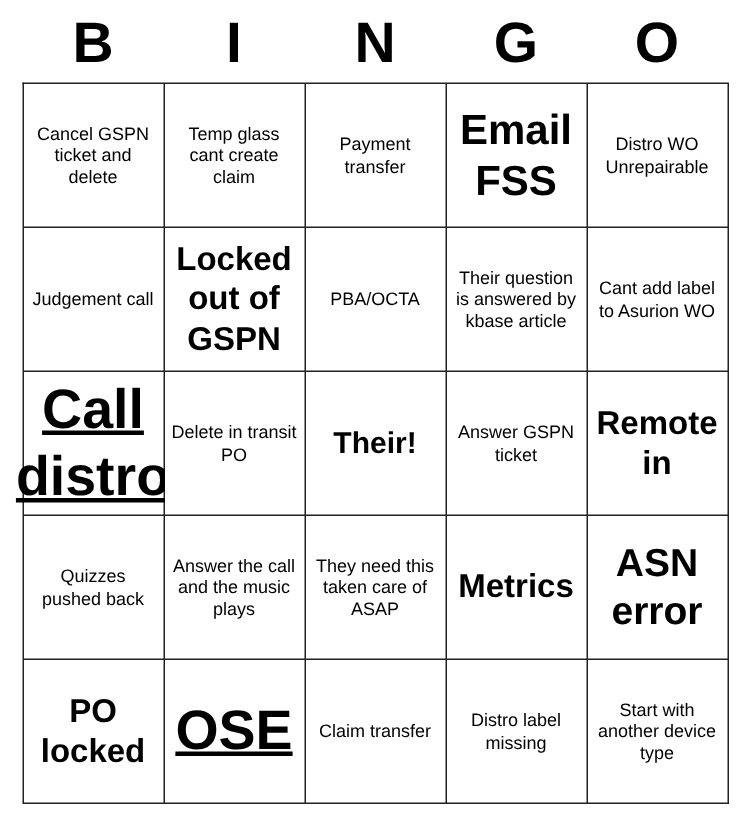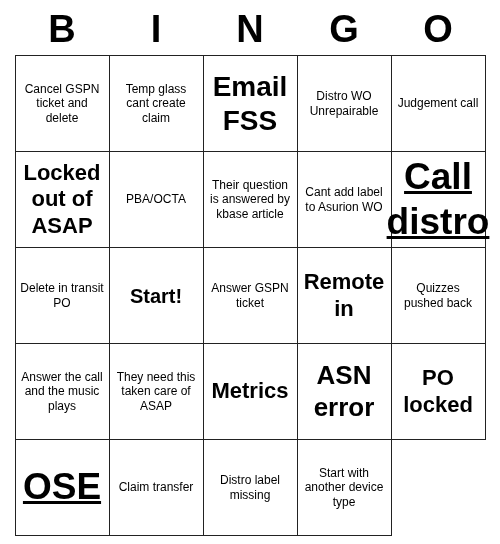--- a/index.html
+++ b/index.html
@@ -73,30 +73,31 @@
   <span>B</span>
   <span>I</span>
   <span>N</span>
   <span>G</span>
   <span>O</span>
 </div>
 
 <div class="bingo-grid" id="grid-container">
 <div class="cell">Cancel GSPN ticket and delete</div>
     <div class="cell">Temp glass cant create claim</div>
+    <div class="cell">Payment transfer</div>
     <div class="cell email-fss">Email FSS</div>
     <div class="cell">Distro WO Unrepairable</div>
     <div class="cell">Judgement call</div>
-    <div class="cell large">Locked out of ASAP</div>
+    <div class="cell large">Locked out of GSPN</div>
     <div class="cell">PBA/OCTA</div>
     <div class="cell">Their question is answered by kbase article</div>
     <div class="cell">Cant add label to Asurion WO</div>
     <div class="cell xlarge">Call distro</div>
     <div class="cell">Delete in transit PO</div>
-    <div class="cell free">Start!</div>
+    <div class="cell free">Their!</div>
     <div class="cell">Answer GSPN ticket</div>
     <div class="cell large">Remote in</div>
     <div class="cell">Quizzes pushed back</div>
     <div class="cell">Answer the call and the music plays</div>
     <div class="cell">They need this taken care of ASAP</div>
     <div class="cell large">Metrics</div>
     <div class="cell asn-error">ASN error</div>
     <div class="cell large">PO locked</div>
     <div class="cell xlarge">OSE</div>
     <div class="cell">Claim transfer</div>

